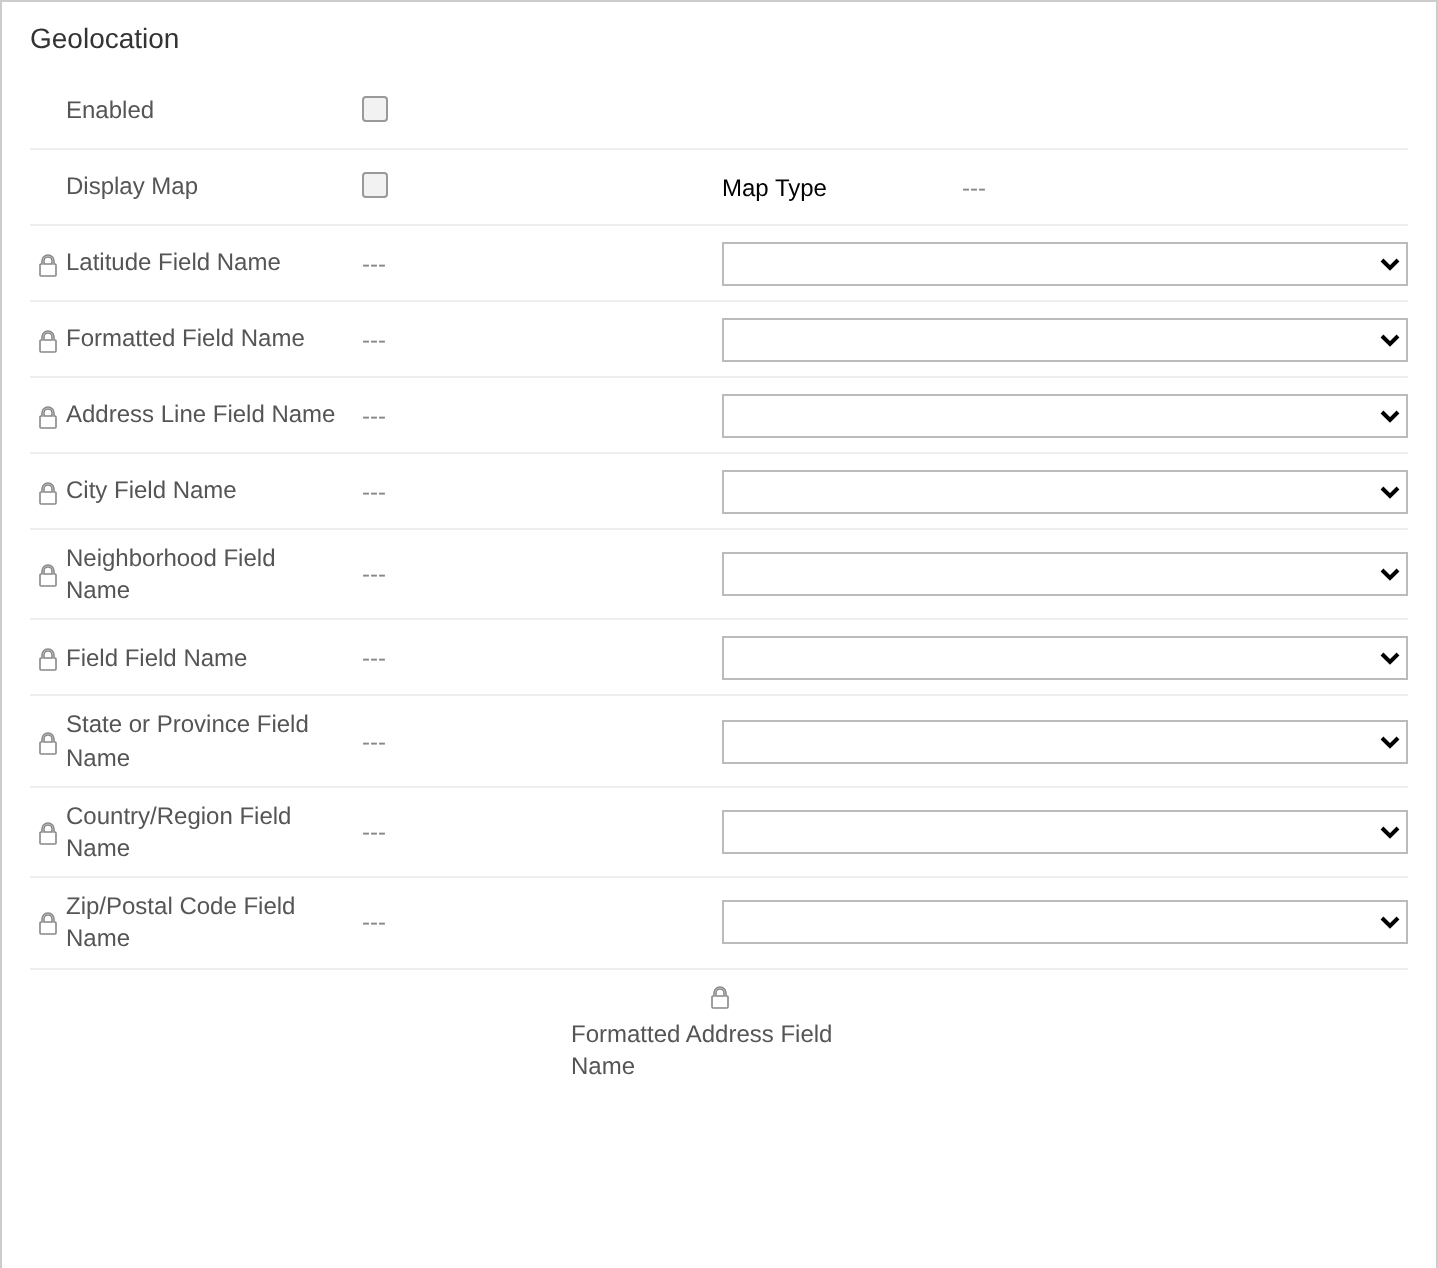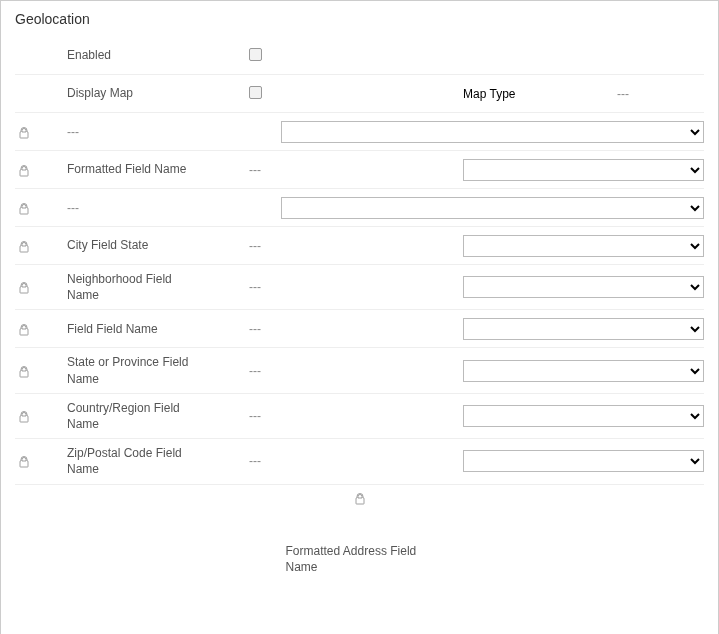--- a/index.html
+++ b/index.html
@@ -21,21 +21,20 @@
     font-size: 14px;
     color: #333;
     margin-bottom: 10px;
   }
   .row {
     display: flex;
     align-items: center;
     border-bottom: 1px solid #eee;
     min-height: 38px;
     padding: 6px 0;
-    gap: 34px;
   }
   .row.no-border { border-bottom: none; flex-direction: column; }
   .lock-col {
     width: 18px;
     flex: 0 0 18px;
     display: flex;
     align-items: flex-start;
     justify-content: center;
     color: #777;
     padding-top: 2px;
@@ -113,20 +112,21 @@
     <div class="mid-label">Map Type</div>
     <div class="mid-value">---</div>
   </div>
 
   <div class="row">
     <div class="lock-col">
       <svg viewBox="0 0 10 12">
           <path d="M2 5V3.5a3 3 0 0 1 6 0V5h.5a.5.5 0 0 1 .5.5v5a.5.5 0 0 1-.5.5h-7a.5.5 0 0 1-.5-.5v-5A.5.5 0 0 1 1.5 5H2zm1 0h4V3.5a2 2 0 0 0-4 0V5z" fill="none" stroke="#888" stroke-width="0.8"></path>
         </svg>
     </div>
+    <div class="label-col">Latitude Field Name</div>
     <div class="dash-col">---</div>
     <div class="control-col">
         <select><option></option></select>
       </div>
   </div>
 
   <div class="row">
     <div class="lock-col">
       <svg viewBox="0 0 10 12">
           <path d="M2 5V3.5a3 3 0 0 1 6 0V5h.5a.5.5 0 0 1 .5.5v5a.5.5 0 0 1-.5.5h-7a.5.5 0 0 1-.5-.5v-5A.5.5 0 0 1 1.5 5H2zm1 0h4V3.5a2 2 0 0 0-4 0V5z" fill="none" stroke="#888" stroke-width="0.8"></path>
@@ -138,33 +138,34 @@
         <select><option></option></select>
       </div>
   </div>
 
   <div class="row">
     <div class="lock-col">
       <svg viewBox="0 0 10 12">
           <path d="M2 5V3.5a3 3 0 0 1 6 0V5h.5a.5.5 0 0 1 .5.5v5a.5.5 0 0 1-.5.5h-7a.5.5 0 0 1-.5-.5v-5A.5.5 0 0 1 1.5 5H2zm1 0h4V3.5a2 2 0 0 0-4 0V5z" fill="none" stroke="#888" stroke-width="0.8"></path>
         </svg>
     </div>
-    <div class="dash-col">---</div>
-    <div class="control-col">
-        <select><option></option></select>
-      </div>
-  </div>
-
-  <div class="row">
-    <div class="lock-col">
-      <svg viewBox="0 0 10 12">
-          <path d="M2 5V3.5a3 3 0 0 1 6 0V5h.5a.5.5 0 0 1 .5.5v5a.5.5 0 0 1-.5.5h-7a.5.5 0 0 1-.5-.5v-5A.5.5 0 0 1 1.5 5H2zm1 0h4V3.5a2 2 0 0 0-4 0V5z" fill="none" stroke="#888" stroke-width="0.8"></path>
-        </svg>
-    </div>
-    <div class="label-col">City Field State</div>
+    <div class="label-col">Address Line Field Name</div>
+    <div class="dash-col">---</div>
+    <div class="control-col">
+        <select><option></option></select>
+      </div>
+  </div>
+
+  <div class="row">
+    <div class="lock-col">
+      <svg viewBox="0 0 10 12">
+          <path d="M2 5V3.5a3 3 0 0 1 6 0V5h.5a.5.5 0 0 1 .5.5v5a.5.5 0 0 1-.5.5h-7a.5.5 0 0 1-.5-.5v-5A.5.5 0 0 1 1.5 5H2zm1 0h4V3.5a2 2 0 0 0-4 0V5z" fill="none" stroke="#888" stroke-width="0.8"></path>
+        </svg>
+    </div>
+    <div class="label-col">City Field Name</div>
     <div class="dash-col">---</div>
     <div class="control-col">
         <select><option></option></select>
       </div>
   </div>
 
   <div class="row">
     <div class="lock-col">
       <svg viewBox="0 0 10 12">
           <path d="M2 5V3.5a3 3 0 0 1 6 0V5h.5a.5.5 0 0 1 .5.5v5a.5.5 0 0 1-.5.5h-7a.5.5 0 0 1-.5-.5v-5A.5.5 0 0 1 1.5 5H2zm1 0h4V3.5a2 2 0 0 0-4 0V5z" fill="none" stroke="#888" stroke-width="0.8"></path>

